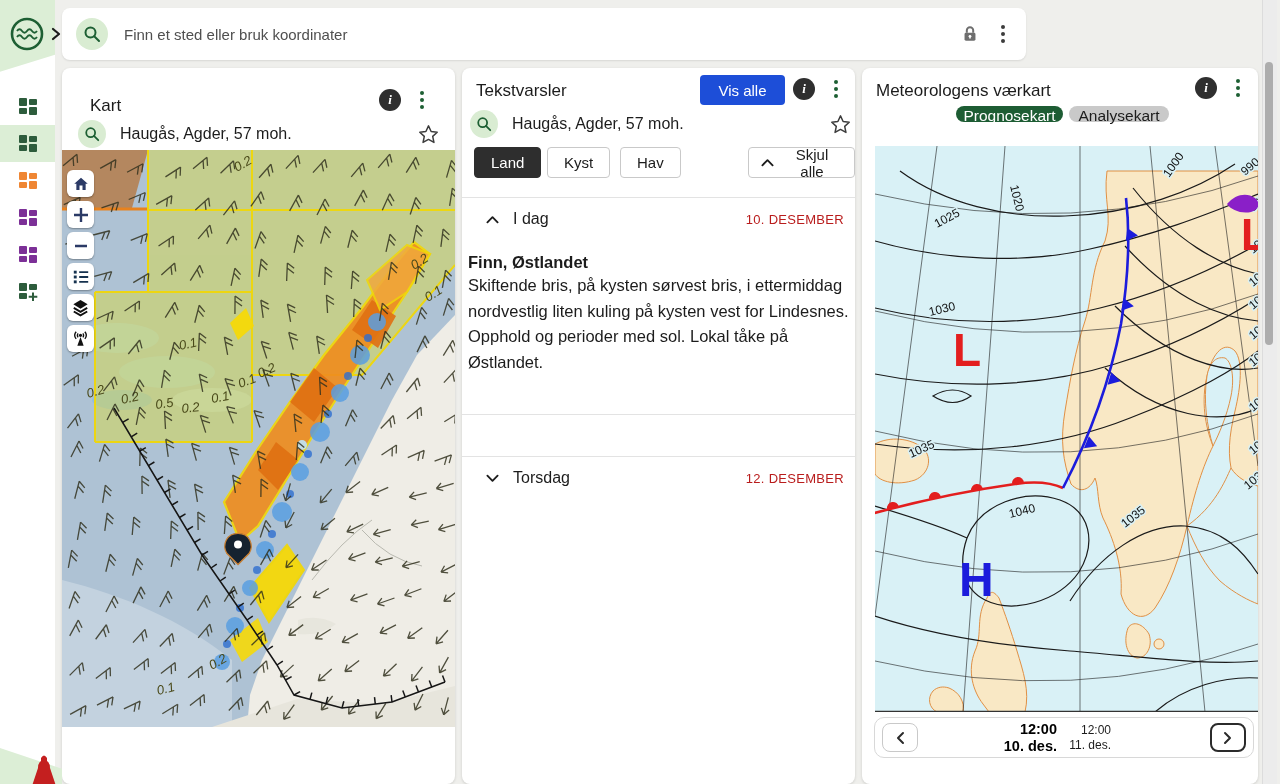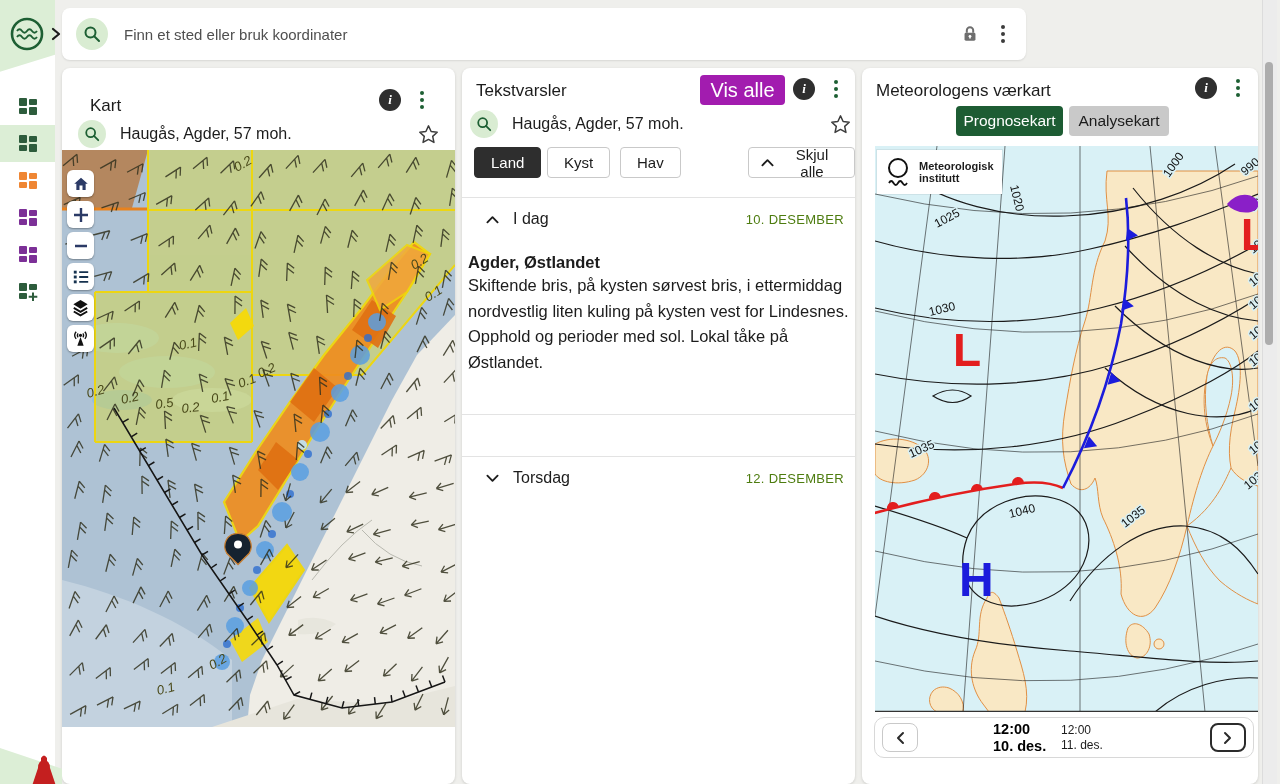--- a/index.html
+++ b/index.html
@@ -39,45 +39,45 @@
               justify-content:center;font:italic bold 13px "Liberation Serif",serif;border:none;cursor:pointer;padding:0;}
   .kebab{width:18px;height:22px;display:flex;flex-direction:column;align-items:center;justify-content:center;gap:3px;border:none;background:transparent;cursor:pointer;padding:0;}
   .kebab i{width:4px;height:4px;border-radius:50%;background:#1d5f33;display:block;}
   .kebab.dark i{background:#3c3c3c;}
   .loc-row{position:absolute;display:flex;align-items:center;}
   .loc-row .search-circle{width:28px;height:28px;}
   .loc-text{margin-left:14px;font-size:16px;color:#1c1c1c;}
   .star-btn{position:absolute;width:24px;height:24px;border:none;background:transparent;padding:0;cursor:pointer;}
   .divider{position:absolute;left:0;width:100%;border-top:1px solid #e3e3e3;}
   
-  .btn-dark{background:#a21caf;color:#fff;border:none;border-radius:4px;font-size:20px;font-family:"Liberation Sans",sans-serif;cursor:pointer;}
+  .btn-dark{background:#1d4ed8;color:#fff;border:none;border-radius:4px;font-size:15px;font-family:"Liberation Sans",sans-serif;cursor:pointer;}
   .chip{height:31px;border-radius:4px;font-size:15px;font-family:"Liberation Sans",sans-serif;cursor:pointer;
         background:#fff;border:1px solid #c9c9c9;color:#1c1c1c;padding:0 16px;position:absolute;}
   .chip.selected{background:#2e2e2e;color:#fff;border-color:#2e2e2e;}
   .outline-btn{height:31px;border-radius:4px;background:#fff;border:1px solid #c9c9c9;font-size:15px;color:#1c1c1c;
                font-family:"Liberation Sans",sans-serif;cursor:pointer;display:flex;align-items:center;gap:8px;padding:0 12px;position:absolute;}
   .acc-row{position:absolute;left:0;width:100%;height:42px;display:flex;align-items:center;cursor:pointer;background:transparent;border:none;font-family:"Liberation Sans",sans-serif;}
   .acc-row .chev{margin-left:18px;}
   .acc-label{font-size:16px;color:#1c1c1c;margin-left:14px;}
-  .acc-date{position:absolute;right:11px;font-size:13px;letter-spacing:.3px;color:#4d7c0f;}
+  .acc-date{position:absolute;right:11px;font-size:13px;letter-spacing:.3px;color:#b91c1c;}
   .region-title{position:absolute;left:6px;font-size:16.5px;font-weight:bold;}
   .forecast-text{position:absolute;left:6px;width:382px;font-size:16.5px;line-height:25.5px;color:#1c1c1c;}
   
-  .seg-btn{position:absolute;height:30px;border:none;border-radius:4px;font-size:15.5px;font-family:"Liberation Sans",sans-serif;cursor:pointer;}
+  .seg-btn{position:absolute;height:16px;border:none;border-radius:12px;font-size:15.5px;font-family:"Liberation Sans",sans-serif;cursor:pointer;}
   .seg-btn.green{background:#1d5c33;color:#fff;}
   .seg-btn.gray{background:#c9c9c9;color:#1c1c1c;}
   .chart-logo{position:absolute;left:15px;top:82px;width:125px;height:44px;background:#fff;display:flex;align-items:center;gap:6px;z-index:2;box-shadow:0 0 0 1px rgba(0,0,0,.06);}
   .chart-logo .txt{font-size:11px;font-weight:bold;line-height:12px;color:#1c1c1c;}
   .chart-caption{position:absolute;left:181px;top:606px;width:214px;height:37px;background:#fff;z-index:2;
                  display:flex;flex-direction:column;align-items:center;justify-content:center;font-size:12.5px;line-height:16px;color:#111;}
   .timeline{position:absolute;left:12px;top:649px;width:380px;height:41px;background:#fff;border:1px solid #d8d8d8;border-radius:10px;box-sizing:border-box;}
   .tl-btn{position:absolute;top:5px;width:36px;height:29px;background:#fff;border:1px solid #c9c9c9;border-radius:8px;cursor:pointer;display:flex;align-items:center;justify-content:center;padding:0;}
   .tl-btn.prev{left:7px;}
   .tl-btn.next{right:7px;border:2px solid #2b2b2b;}
-  .tl-step{position:absolute;top:3px;text-align:left;cursor:pointer;border:none;background:transparent;font-family:"Liberation Sans",sans-serif;padding:0;}
+  .tl-step{position:absolute;top:3px;text-align:right;cursor:pointer;border:none;background:transparent;font-family:"Liberation Sans",sans-serif;padding:0;}
   .tl-step .t{display:block;}
   .tl-step.selected{left:118px;width:64px;font-size:14.5px;font-weight:bold;line-height:17px;}
   .tl-step.other{left:186px;width:50px;font-size:12px;line-height:15px;padding-top:2px;color:#1c1c1c;}
   
   .map-ctrl{position:absolute;left:5px;width:27px;height:27px;background:#fff;border:none;border-radius:6px;
             box-shadow:0 1px 2px rgba(0,0,0,.35);cursor:pointer;display:flex;align-items:center;justify-content:center;padding:0;z-index:2;}
   
   .sb-track{position:absolute;left:1262px;top:0;width:14px;height:784px;background:#ececec;border-left:1px solid #dcdcdc;z-index:8;}
   .sb-thumb{position:absolute;left:1265px;top:62px;width:8px;height:283px;background:#adadad;border-radius:4px;z-index:9;cursor:pointer;}
   .chev{display:block}
@@ -618,21 +618,21 @@
   </button>
 
   <div class="divider" style="top:129px;"></div>
   <button class="acc-row" style="top:130px;">
     <svg class="chev" width="13" height="9" viewBox="0 0 14 9">
       <polyline points="1.5,7.5 7,2 12.5,7.5" fill="none" stroke="#1c1c1c" stroke-width="2" stroke-linecap="round" stroke-linejoin="round"></polyline>
     </svg>
     <span class="acc-label">I dag</span>
     <span class="acc-date">10. DESEMBER</span>
   </button>
-  <h3 class="region-title" style="top:185px;margin:0;">Agder, Østlandet</h3>
+  <h3 class="region-title" style="top:185px;margin:0;">Finn, Østlandet</h3>
   <p class="forecast-text" style="top:205px;margin:0;">Skiftende bris, på kysten sørvest bris, i ettermiddag nordvestlig liten kuling på kysten vest for Lindesnes. Opphold og perioder med sol. Lokal tåke på Østlandet.</p>
 
   <div class="divider" style="top:346px;"></div>
   <div class="divider" style="top:388px;"></div>
   <button class="acc-row" style="top:389px;">
     <svg class="chev" width="13" height="9" viewBox="0 0 14 9">
       <polyline points="1.5,1.5 7,7 12.5,1.5" fill="none" stroke="#1c1c1c" stroke-width="2" stroke-linecap="round" stroke-linejoin="round"></polyline>
     </svg>
     <span class="acc-label">Torsdag</span>
     <span class="acc-date">12. DESEMBER</span>
@@ -741,30 +741,20 @@
     </g>
 
     <path d="M352,58 C360,48 372,46 380,52 C386,57 384,64 376,66 C366,68 356,64 352,58 Z" fill="#8a1fc8"></path>
 
     <text x="78" y="220" style="font:bold 46px 'Liberation Sans',sans-serif;" fill="#e31e1e">L</text>
     <text x="366" y="104" style="font:bold 44px 'Liberation Sans',sans-serif;" fill="#e31e1e">L</text>
     <text x="84" y="450" style="font:bold 48px 'Liberation Sans',sans-serif;" fill="#1c1cdc">H</text>
     <line x1="0" y1="565.4" x2="383" y2="565.4" stroke="#333" stroke-width="1.2"></line>
   </svg>
 
-  <div class="chart-logo">
-    <svg width="30" height="34" viewBox="0 0 30 34" style="margin-left:6px;">
-      <circle cx="15" cy="13" r="9" fill="none" stroke="#111" stroke-width="2"></circle>
-      <path d="M6,28 q2.2,-4 4.5,0 t4.5,0 t4.5,0 t4.5,0" fill="none" stroke="#111" stroke-width="1.8"></path>
-    </svg>
-    <span class="txt">
-      <span style="display:block">Meteorologisk</span>
-      <span style="display:block">institutt</span>
-    </span>
-  </div>
 
 
   <div class="timeline">
     <button class="tl-btn prev">
       <svg width="10" height="14" viewBox="0 0 10 14">
         <polyline points="8,2 3,7 8,12" fill="none" stroke="#2b2b2b" stroke-width="2" stroke-linecap="round" stroke-linejoin="round"></polyline>
       </svg>
     </button>
     <button class="tl-step selected">
       <span class="t">12:00</span>

